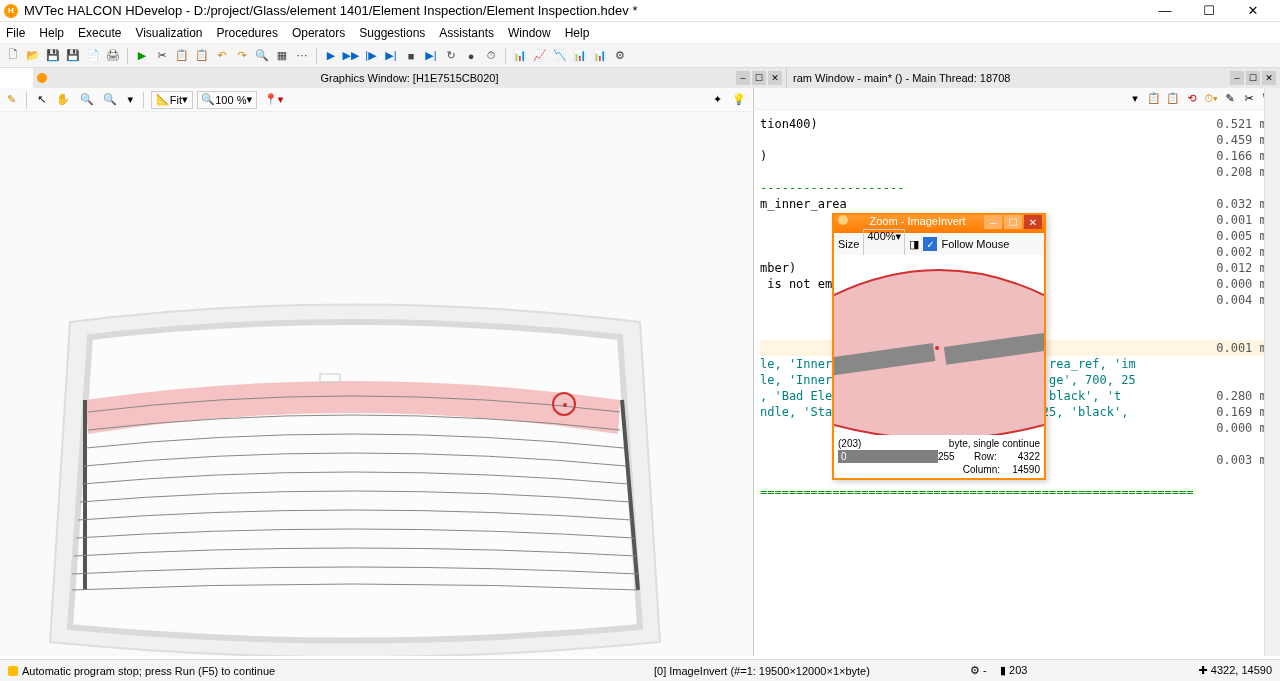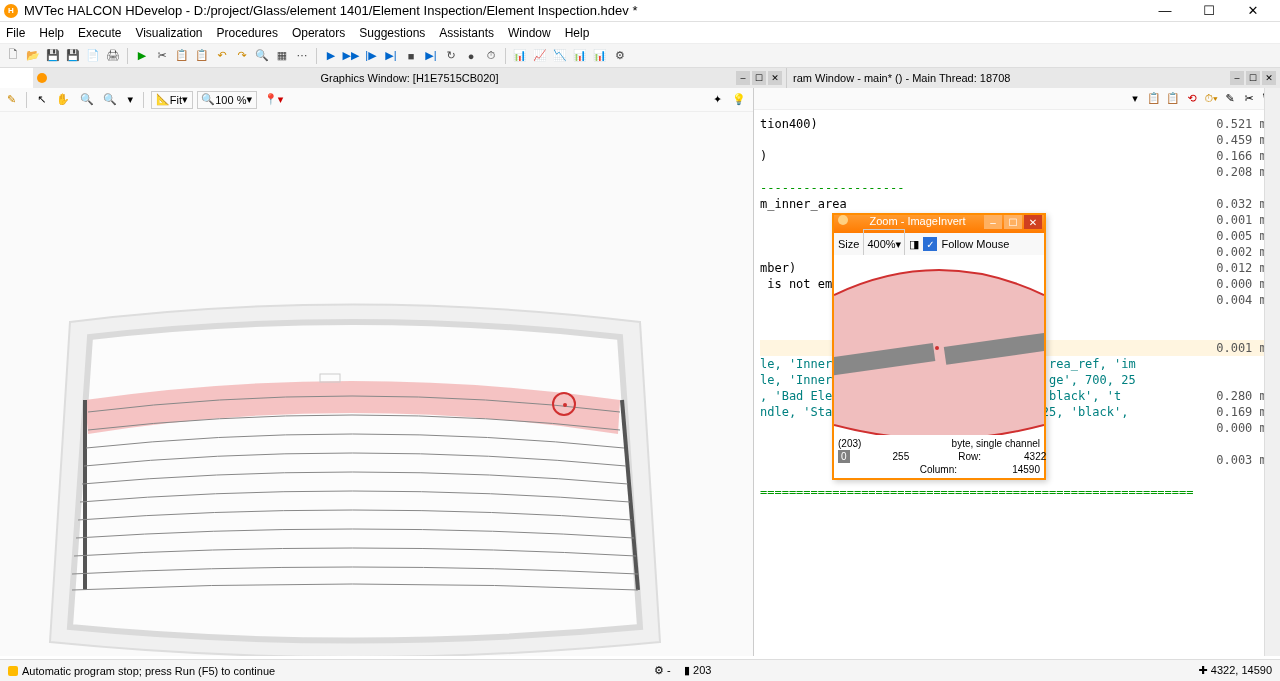--- a/index.html
+++ b/index.html
@@ -38,25 +38,25 @@
 .code-s { color:#008080; }
 .code-g { color:#009900; }
 .code-hl { background:#fff5e0; }
 .right-scroll { position:absolute; right:0; top:0; bottom:0; width:16px; background:#f0f0f0; border-left:1px solid #ddd; }
 .zoom-window { position:absolute; top:213px; left:832px; width:214px; border:2px solid #ff8c00; background:#fff; z-index:10; box-shadow:2px 2px 6px rgba(0,0,0,0.2); }
 .zoom-title { background:linear-gradient(#ff9a2e,#ff7b00); color:#fff; height:18px; display:flex; font-size:11px; padding-left:4px; }
 .zoom-title .zt { flex:1; text-align:center; }
 .zoom-title .zb { width:18px; height:14px; margin-right:2px; display:flex; align-items:center; justify-content:center; font-size:10px; cursor:pointer; background:#ffb060; }
 .zoom-title .zb.close { background:#d04020; color:#fff; }
 .zoom-controls { height:22px; display:flex; align-items:center; padding:2px 4px; gap:4px; background:#f8f8f8; font-size:11px; }
-.zoom-controls .zsel { border:1px solid #ccc; height:30px; padding:0 3px; display:flex; align-items:center; }
+.zoom-controls .zsel { border:1px solid #ccc; height:30px; padding:0 3px; display:flex; }
 .zoom-controls .zchk { width:14px; height:14px; background:#2a6fd6; color:#fff; display:flex; align-items:center; justify-content:center; font-size:10px; }
 .zoom-img { height:180px; background:#f0bebe; position:relative; overflow:hidden; }
 .zoom-info { font-size:10px; padding:2px 4px; line-height:13px; background:#fff; }
-.zoom-info-row { display:flex;gap:43px; }
+.zoom-info-row { display:flex; }
 .zoom-bar { background:#808080; color:#fff; width:100px; padding:0 3px; }
 .statusbar { position:absolute; bottom:0; left:0; right:0; height:22px; background:#f5f5f5; border-top:1px solid #ddd; display:flex; align-items:center; padding:0 8px; font-size:11px; }
 .status-left { flex:0 0 50%; }
 .status-mid { flex:0 0 25%; }
 .status-right { flex:1; display:flex; justify-content:space-between; gap:40px; }
 .status-icon { width:10px; height:10px; display:inline-block; margin-right:4px; }
 </style>
 </head>
 <body>
 
@@ -356,37 +356,38 @@
       <path d="M 0 170 Q 105 200 210 170 L 210 180 L 0 180 Z" fill="#fff"></path>
       <path d="M 0 170 Q 105 198 210 170" stroke="#d03030" stroke-width="2" fill="none"></path>
       <rect x="-10" y="95" width="110" height="18" fill="#888" transform="rotate(-8 50 100)"></rect>
       <rect x="110" y="85" width="110" height="18" fill="#888" transform="rotate(-8 160 90)"></rect>
       <circle cx="103" cy="93" r="2" fill="#d03030"></circle>
     </svg>
   </div>
   <div class="zoom-info">
     <div class="zoom-info-row">
       <span style="flex:1">(203)</span>
-      <span>byte, single channel</span>
+      <span>byte, single continue</span>
     </div>
     <div class="zoom-info-row">
       <span class="zoom-bar">0</span>
       <span style="width:30px;text-align:left">255</span>
       <span style="width:40px;padding-left:6px">Row:</span>
       <span style="flex:1;text-align:right">4322</span>
     </div>
     <div class="zoom-info-row">
       <span style="flex:1"></span>
       <span>Column:</span>
       <span style="width:40px;text-align:right">14590</span>
     </div>
   </div>
 </div>
 
 <div class="statusbar">
   <span class="status-icon" style="background:#fb0;border-radius:2px;"></span>
   <span class="status-left">Automatic program stop; press Run (F5) to continue</span>
+  <span class="status-mid">[0] ImageInvert (#=1: 19500×12000×1×byte)</span>
   <span style="width:30px;">⚙ -</span>
   <span class="status-right">
     <span>▮ <span>203</span></span>
     <span>✚ <span>4322, 14590</span></span>
   </span>
 </div>
 
 </body></html>

